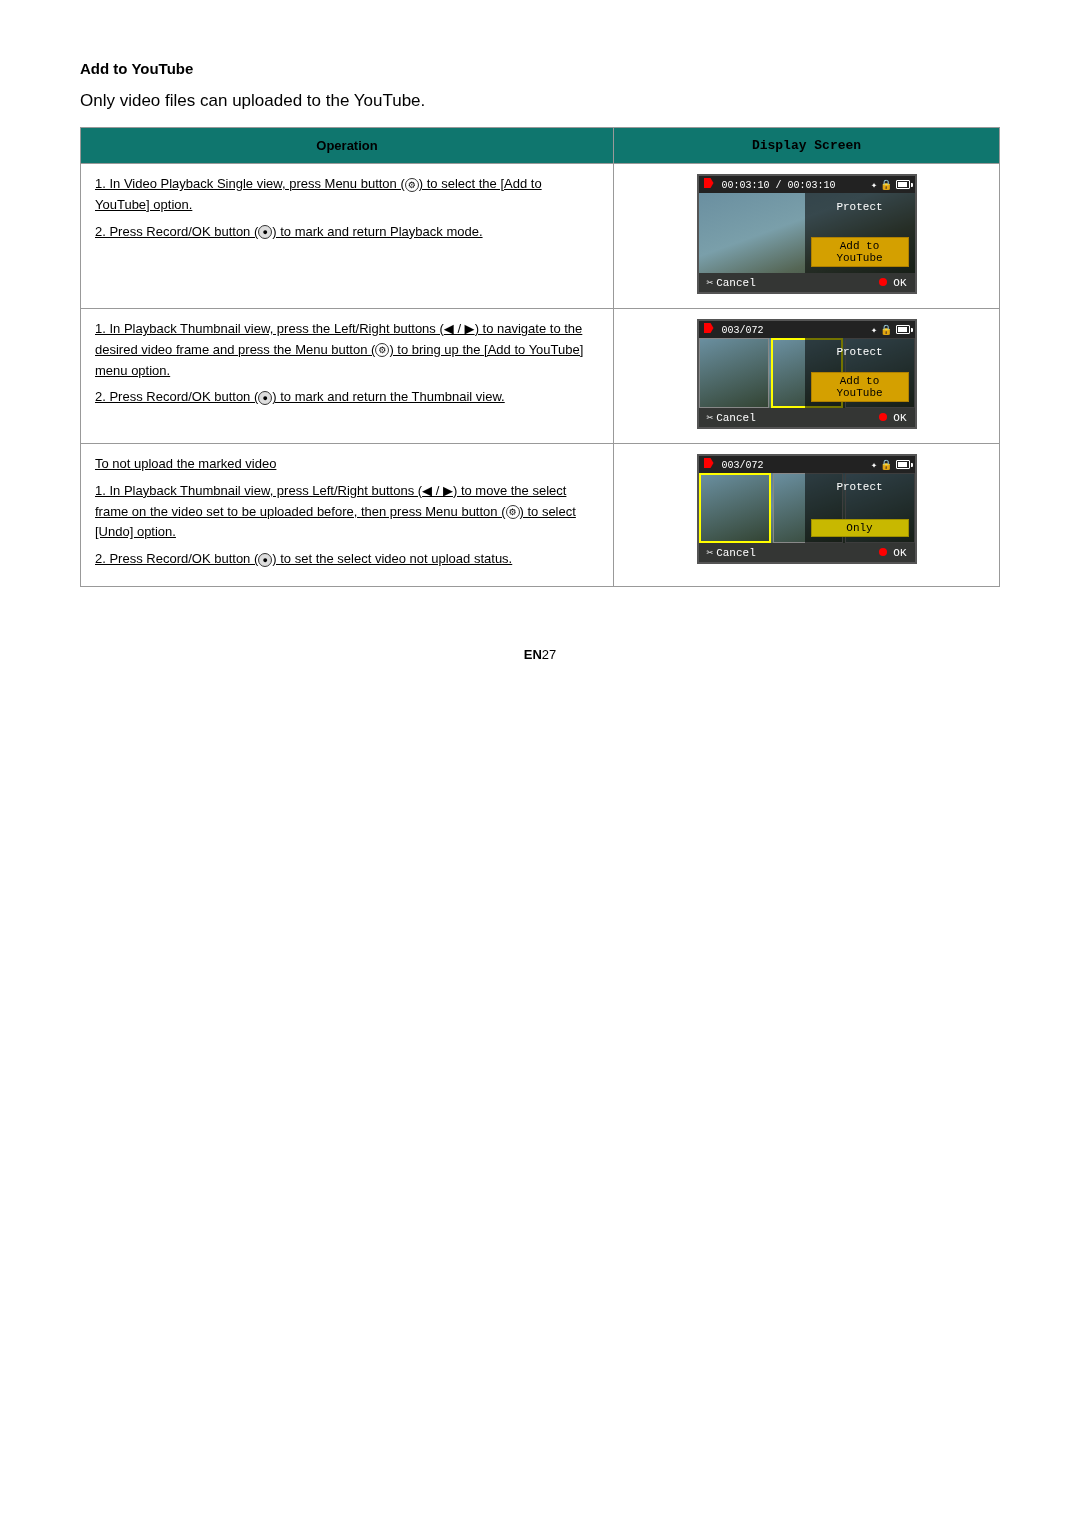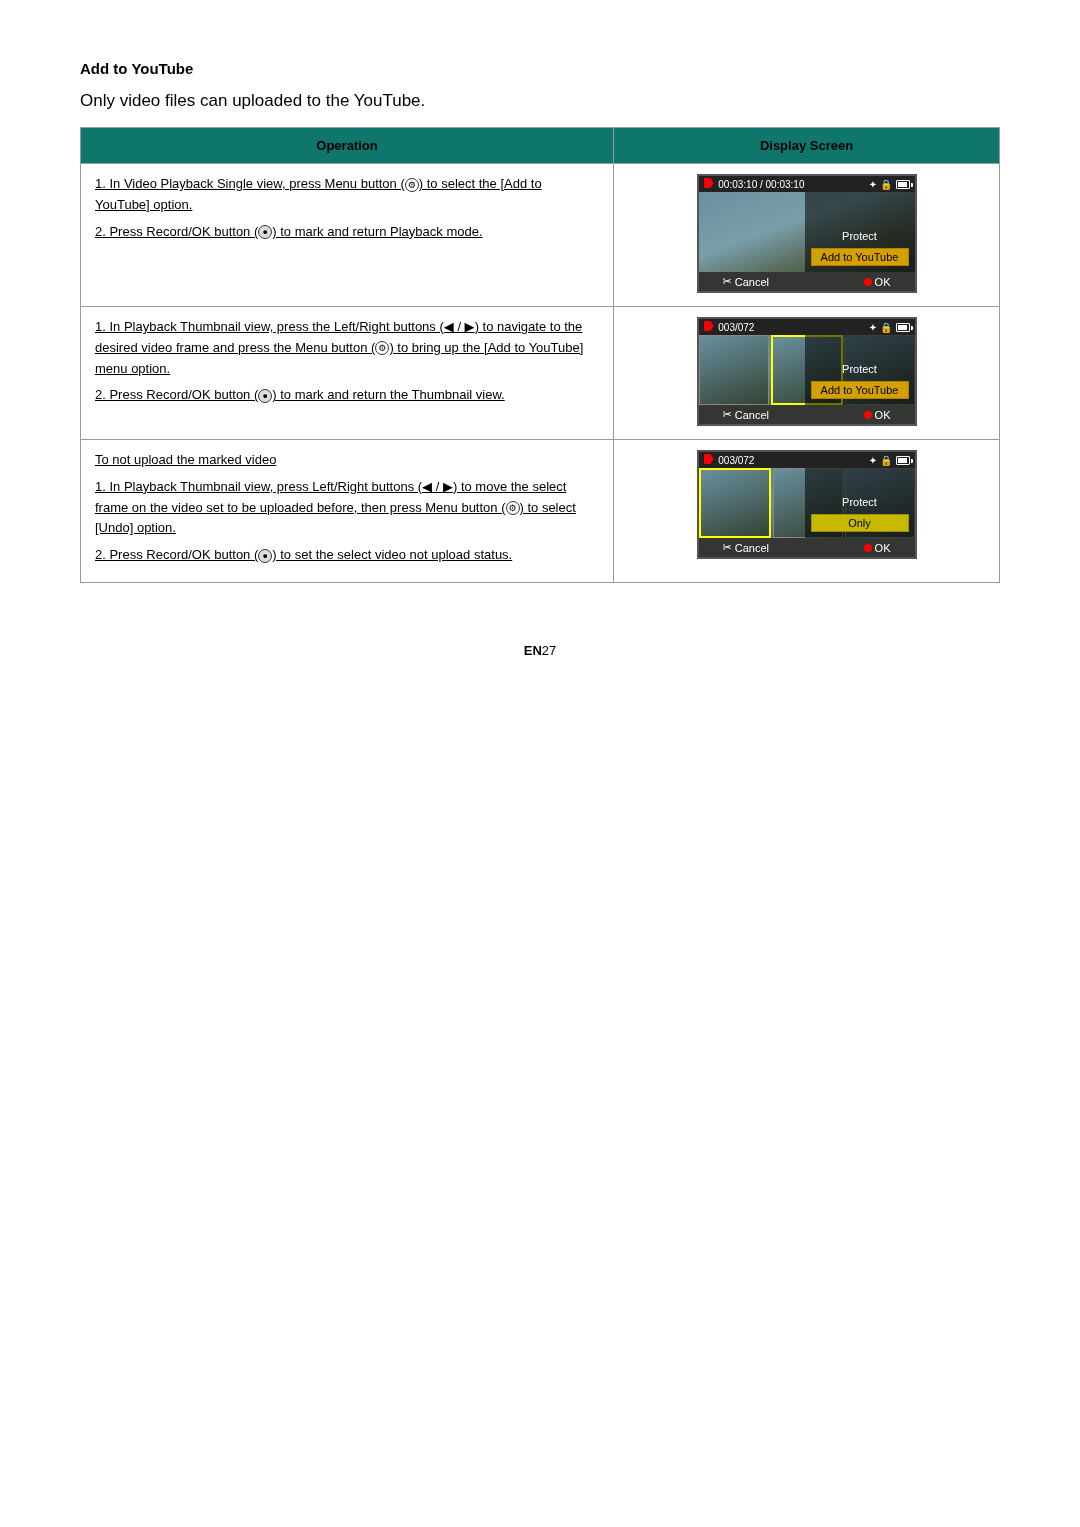--- a/index.html
+++ b/index.html
@@ -36,20 +36,21 @@
       text-align: center;
       background: #0f766e;
       font-size: 13px;
     }
     .op-col {
       width: 58%;
     }
     .disp-col {
       width: 42%;
       text-align: center;
+      font-family: Liberation Mono, monospace;
     }
     .op-text {
       font-size: 13px;
       line-height: 1.6;
       text-decoration: underline;
     }
     .op-text p {
       margin-bottom: 6px;
     }
     
@@ -103,21 +104,21 @@
     .cam-menu {
       background: rgba(0,0,0,0.55);
       position: absolute;
       right: 0;
       top: 0;
       bottom: 0;
       width: 110px;
       padding: 6px 6px;
       display: flex;
       flex-direction: column;
-      justify-content: flex-end;
+      justify-content: space-between;
       gap: 4px;
     }
     .cam-menu-item {
       color: #fff;
       font-size: 11px;
       padding: 2px 4px;
     }
     .cam-menu-item.highlighted {
       background: #d4a000;
       color: #000;
@@ -126,21 +127,21 @@
     .cam-menu-item.undo-highlighted {
       background: #c8b800;
       color: #000;
       border: 1px solid #a09000;
     }
     .cam-bottom-bar {
       background: rgba(30,30,30,0.85);
       display: flex;
       justify-content: space-between;
       align-items: center;
-      padding: 3px 24px;
+      padding: 3px 8px;
       color: #fff;
       font-size: 11px;
     }
     .cam-bottom-left {
       display: flex;
       align-items: center;
       gap: 3px;
     }
     .scissors-icon::before { content: "✂"; font-size: 11px; }
     .ok-dot {

